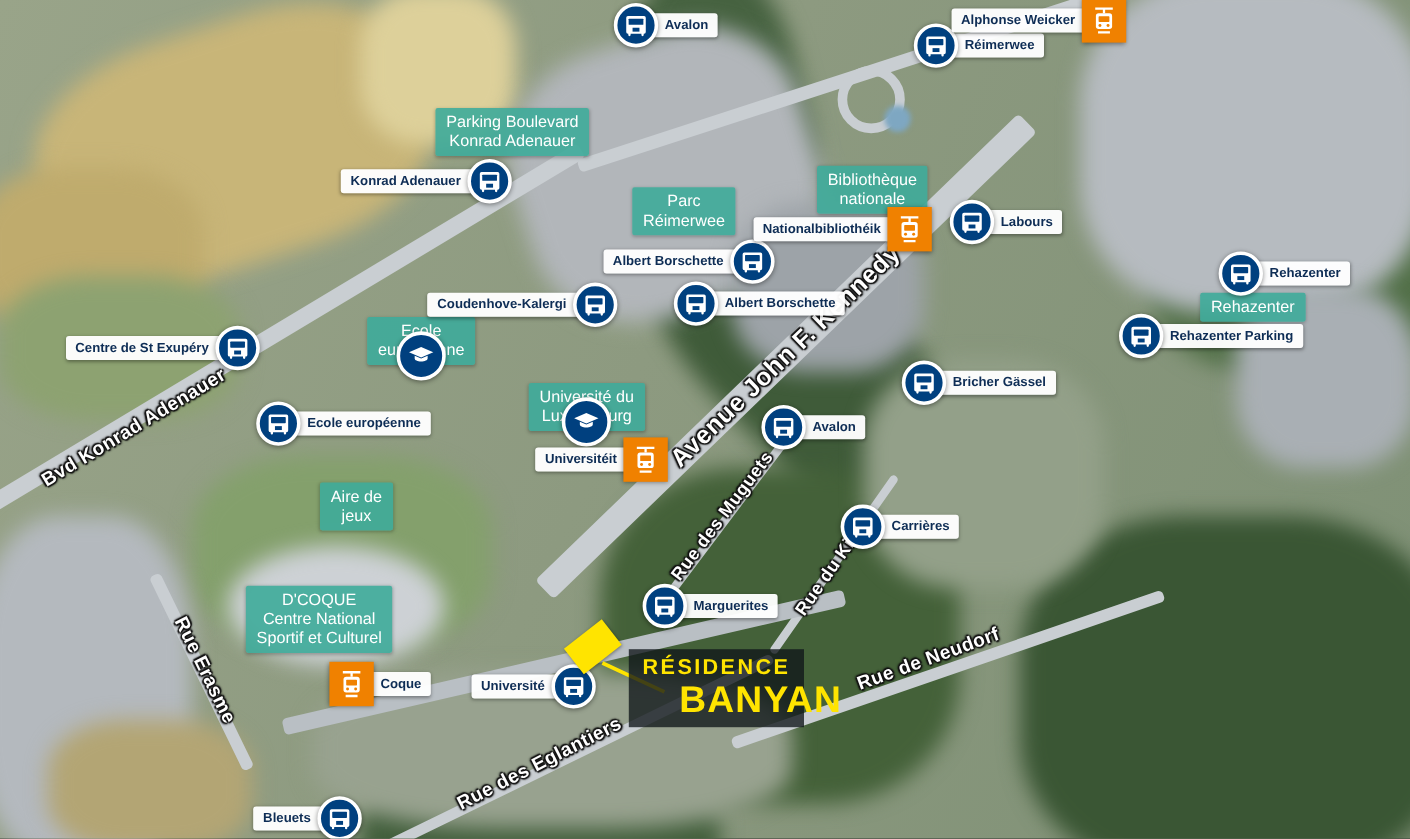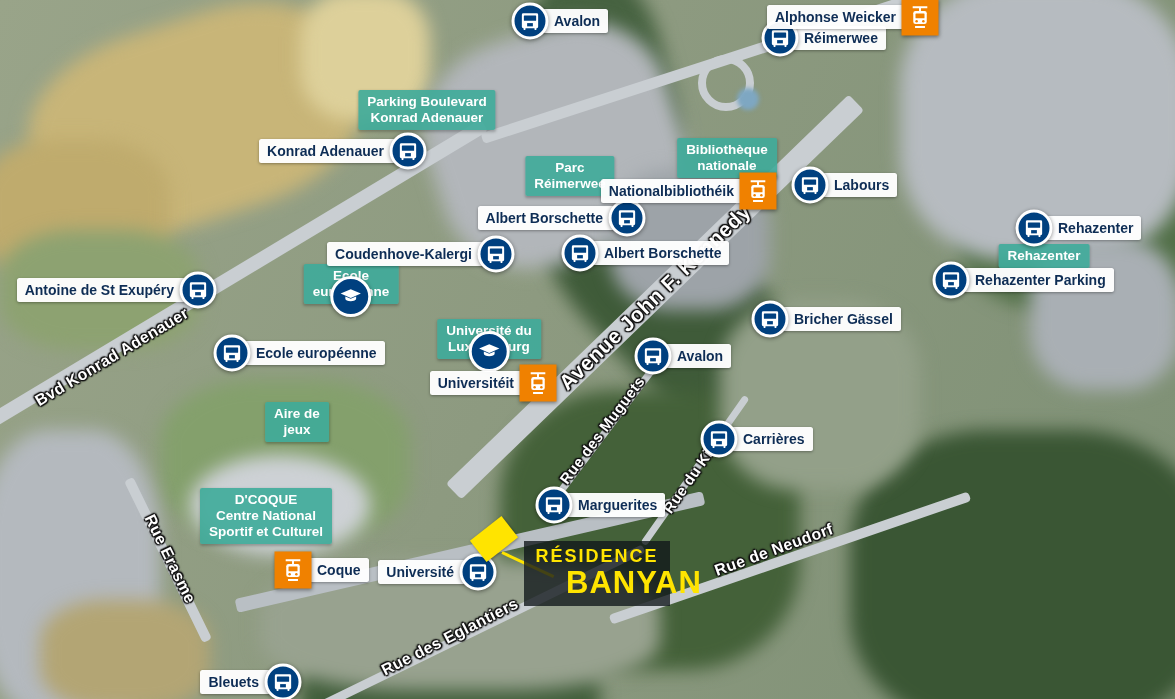--- a/index.html
+++ b/index.html
@@ -16,27 +16,27 @@
          display:flex;align-items:center;justify-content:center;z-index:2;}
   .bus-ico{width:37px;height:37px;background:#00407F;border:3px solid #fff;border-radius:50%;
            box-shadow:0 1px 4px rgba(0,0,0,.45);box-sizing:border-box;}
   .bus-ico svg{width:23px;height:23px;}
   .edu-ico{width:41px;height:41px;background:#00407F;border:3px solid #fff;border-radius:50%;
            box-shadow:0 1px 4px rgba(0,0,0,.45);box-sizing:border-box;}
   .edu-ico svg{width:27px;height:27px;}
   .tram-ico{width:37px;height:37px;background:#F08100;box-shadow:0 1px 4px rgba(0,0,0,.45);}
   .tram-ico svg{width:27px;height:27px;}
   .m-label{position:absolute;top:0;transform:translateY(-50%);white-space:nowrap;
-           background:rgba(255,255,255,.96);color:#0E2D55;font-size:14px;font-weight:700;
+           background:rgba(255,255,255,.96);color:#0E2D55;font-size:11px;font-weight:700;
            padding:4px 8px;border-radius:2.5px;box-shadow:0 1px 3px rgba(0,0,0,.35);z-index:1;}
   .m-label.right{left:8px;padding-left:16px;}
   .m-label.left{right:8px;padding-right:16px;}
   
   .place{position:absolute;transform:translate(-50%,-50%);z-index:5;
-         background:rgba(62,171,154,.9);color:#fff;font-weight:700;font-size:13.5px;
+         background:rgba(62,171,154,.9);color:#fff;font-weight:400;font-size:13.5px;
          line-height:1.18;text-align:center;padding:4px 9px;border-radius:2px;
          white-space:pre-line;box-shadow:0 1px 3px rgba(0,0,0,.25);}
   .place .p-ico{position:absolute;left:50%;bottom:100%;transform:translate(-50%,12px);z-index:3;}
   
   .street{position:absolute;transform:translate(-50%,-50%) rotate(var(--a));z-index:4;
           color:#fff;font-weight:700;white-space:nowrap;letter-spacing:.4px;
           text-shadow:-1.5px 0 1px #111,1.5px 0 1px #111,0 -1.5px 1px #111,0 1.5px 1px #111,
                       1px 1px 2px #111,-1px -1px 2px #111;}
   
   .site-marker{position:absolute;left:494px;top:539px;width:40px;height:27px;background:#FFE400;
@@ -205,21 +205,21 @@
         <span class="m-label right">Rehazenter Parking</span>
         <span class="m-ico bus-ico">
           <svg viewBox="0 0 24 24">
             <path fill="#fff" d="M5 4h14a1.5 1.5 0 0 1 1.5 1.5V18A1.5 1.5 0 0 1 19 19.5h-.3v1a1 1 0 0 1-2 0v-1H7.3v1a1 1 0 0 1-2 0v-1H5A1.5 1.5 0 0 1 3.5 18V5.5A1.5 1.5 0 0 1 5 4z"></path>
             <rect x="5.6" y="6.3" width="12.8" height="5.4" rx="0.6" fill="#00407F"></rect>
             <rect x="9" y="14.2" width="6" height="3.4" fill="#00407F"></rect>
           </svg>
         </span>
       </div>
       <div class="marker" style="left: 198px; top: 290px;">
-        <span class="m-label left">Antoine de St Exupéry</span>
+        <span class="m-label left">Centre de St Exupéry</span>
         <span class="m-ico bus-ico">
           <svg viewBox="0 0 24 24">
             <path fill="#fff" d="M5 4h14a1.5 1.5 0 0 1 1.5 1.5V18A1.5 1.5 0 0 1 19 19.5h-.3v1a1 1 0 0 1-2 0v-1H7.3v1a1 1 0 0 1-2 0v-1H5A1.5 1.5 0 0 1 3.5 18V5.5A1.5 1.5 0 0 1 5 4z"></path>
             <rect x="5.6" y="6.3" width="12.8" height="5.4" rx="0.6" fill="#00407F"></rect>
             <rect x="9" y="14.2" width="6" height="3.4" fill="#00407F"></rect>
           </svg>
         </span>
       </div>
       <div class="marker" style="left: 770px; top: 319px;">
         <span class="m-label right">Bricher Gässel</span>

